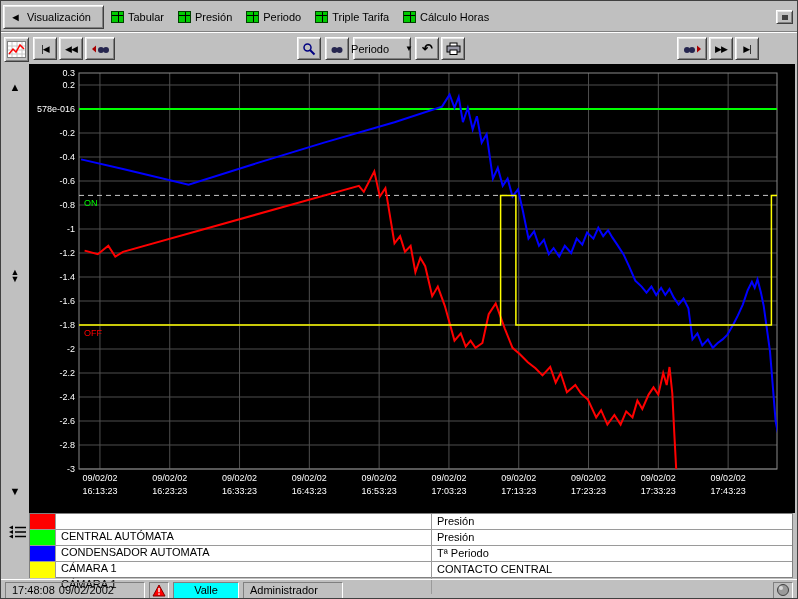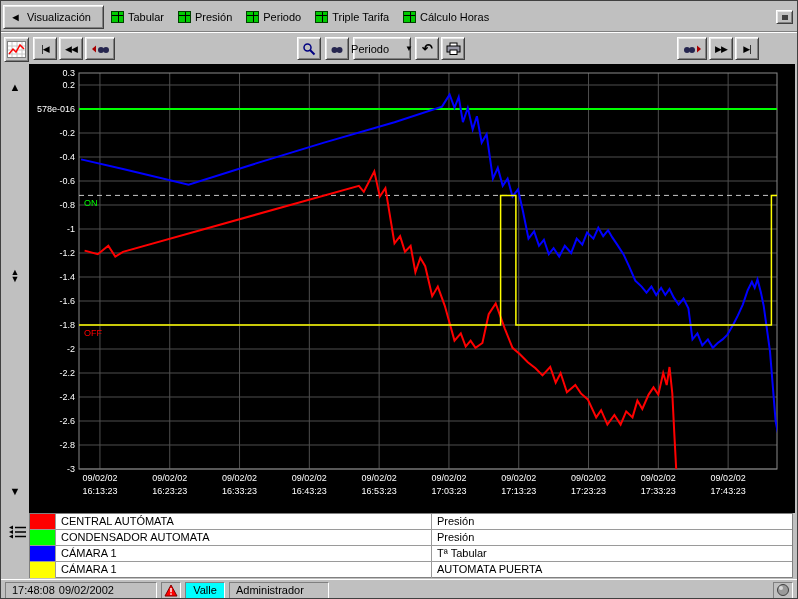--- a/index.html
+++ b/index.html
@@ -35,31 +35,31 @@
   #legendcfg-btn{position:absolute;left:4px;top:520px;width:24px;height:22px;display:flex;align-items:center;justify-content:center;background:transparent;border:none}
 
   
   #chart-svg{position:absolute;left:28px;top:63px}
 
   
   #legend{position:absolute;left:28px;top:512px;width:764px;height:65px;background:#ffffff;border:1px solid #808080}
   .lrow{display:flex;height:16px;border-bottom:1px solid #9a9a9a;align-items:stretch}
   .lrow:last-child{border-bottom:none}
   .lswatch{width:26px;flex:none;border-right:1px solid #9a9a9a}
-  .lname{width:376px;flex:none;padding:1px 5px;border-right:1px solid #9a9a9a;white-space:nowrap;overflow:hidden}
+  .lname{width:376px;flex:none;padding:16px 5px;border-right:1px solid #9a9a9a;white-space:nowrap;overflow:hidden}
   .lsignal{flex:1;padding:1px 5px;white-space:nowrap;overflow:hidden}
 
   
   #statusbar{position:absolute;left:0;top:578px;width:100%;height:21px;display:flex;align-items:center;
              gap:4px;padding:0 4px;border-top:1px solid #ffffff}
   .spanel{height:17px;display:flex;align-items:center;padding:0 6px;white-space:nowrap}
-  #sb-clock{width:152px}
+  #sb-clock{width:140px}
   #sb-clock .date{margin-left:4px}
   #sb-warn{width:20px;justify-content:center;padding:0}
-  #sb-valle{width:40px;background:#00ffff;justify-content:center}
+  #sb-valle{width:66px;background:#00ffff;justify-content:center}
   #sb-user{width:100px}
   #sb-flex{flex:1}
   #sb-ind{width:20px;justify-content:center;padding:0}
 </style>
 </head>
 <body>
 
 <div id="app">
 
   <div id="topbar">
@@ -267,26 +267,26 @@
       <div class="lsignal">Presión</div>
     </div>
     <div class="lrow">
       <div class="lswatch" style="background: rgb(0, 255, 0);"></div>
       <div class="lname">CONDENSADOR AUTOMATA</div>
       <div class="lsignal">Presión</div>
     </div>
     <div class="lrow">
       <div class="lswatch" style="background: rgb(0, 0, 255);"></div>
       <div class="lname">CÁMARA 1</div>
-      <div class="lsignal">Tª Tabular</div>
+      <div class="lsignal">Tª Periodo</div>
     </div>
     <div class="lrow">
       <div class="lswatch" style="background: rgb(255, 255, 0);"></div>
       <div class="lname">CÁMARA 1</div>
-      <div class="lsignal">AUTOMATA PUERTA</div>
+      <div class="lsignal">CONTACTO CENTRAL</div>
     </div>
   </div>
 
   <div id="statusbar">
     <div id="sb-clock" class="spanel sunken">
       <span>17:48:08</span>
       <span class="date">09/02/2002</span>
     </div>
     <div id="sb-warn" class="spanel sunken">
       <svg width="14" height="13">

